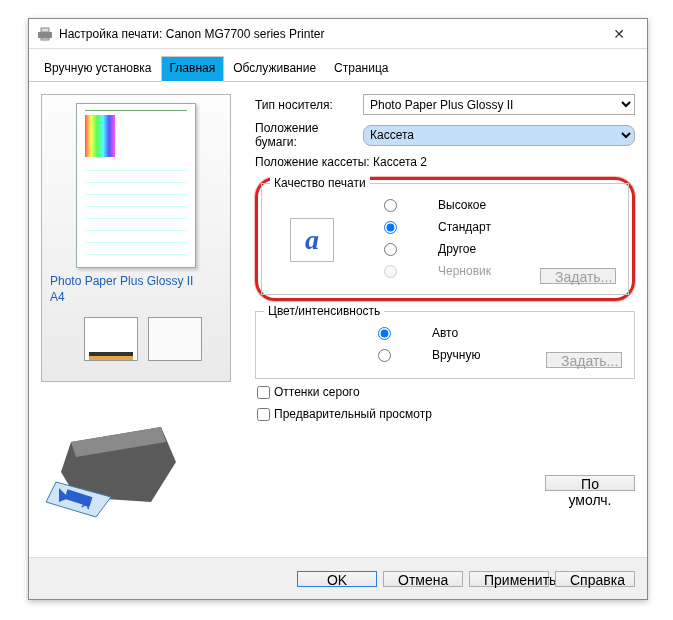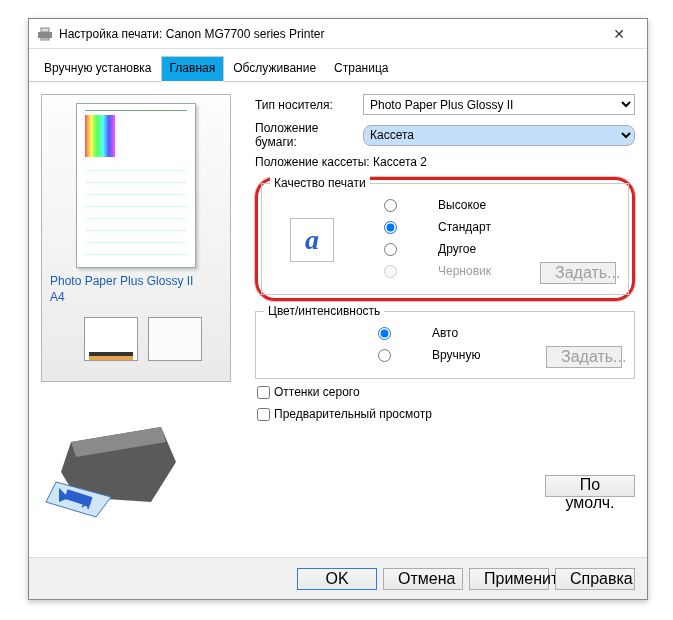--- a/index.html
+++ b/index.html
@@ -32,21 +32,21 @@
   .pos-row { text-align:left; margin:2px 0 8px;}
   .fieldset { border:1px solid #c9c9c9; padding:10px 12px 12px; margin-bottom:0; position:relative;}
   .fieldset .legend { position:absolute; top:-8px; left:8px; background:#fff; padding:0 4px;}
   .quality-highlight { border:3px solid #d82323; border-radius:20px; padding:3px; margin-bottom:10px; box-shadow:0 0 0 1px rgba(216,35,35,0.3); }
   .radios { margin-left:110px; }
   .radio-row { display:flex; align-items:flex-end; margin-bottom:4px; height:18px;gap:37px;}
   .radio-row input { margin:0 4px 0 0;}
   .radio-row.disabled { color:#9e9e9e;}
   .quality-icon { position:absolute; left:28px; top:34px; width:44px; height:44px; border:1px solid #bbb; background:#fff; display:flex; align-items:center; justify-content:center;}
   .quality-icon span { color:#2a5fd0; font-size:28px; font-style:italic; font-weight:bold; font-family:Georgia,serif;}
-  .btn { height:22px; border:1px solid #adadad; background:linear-gradient(#f6f6f6,#e9e9e9); padding:0 14px; cursor:pointer; font-size:16px;}
+  .btn { height:16px; border:1px solid #adadad; background:linear-gradient(#f6f6f6,#e9e9e9); padding:0 14px; cursor:pointer; font-size:14px;}
   .btn:disabled, .btn.disabled { color:#9e9e9e; background:#f0f0f0; cursor:default;}
   .set-btn { position:absolute; right:12px; bottom:10px; width:76px;}
   .check-row { display:flex; align-items:center; margin:6px 0 8px 2px;}
   .check-row input { margin:0 4px 0 0;}
   .defaults-row { text-align:right; margin-top:54px;}
   .footer { position:absolute; bottom:0; left:0; right:0; height:42px; border-top:1px solid #ddd; background:#f0f0f0; display:flex; align-items:center; justify-content:flex-end; gap:6px; padding:0 12px;}
   .footer .btn { width:80px;}
 </style>
 </head>
 <body>

